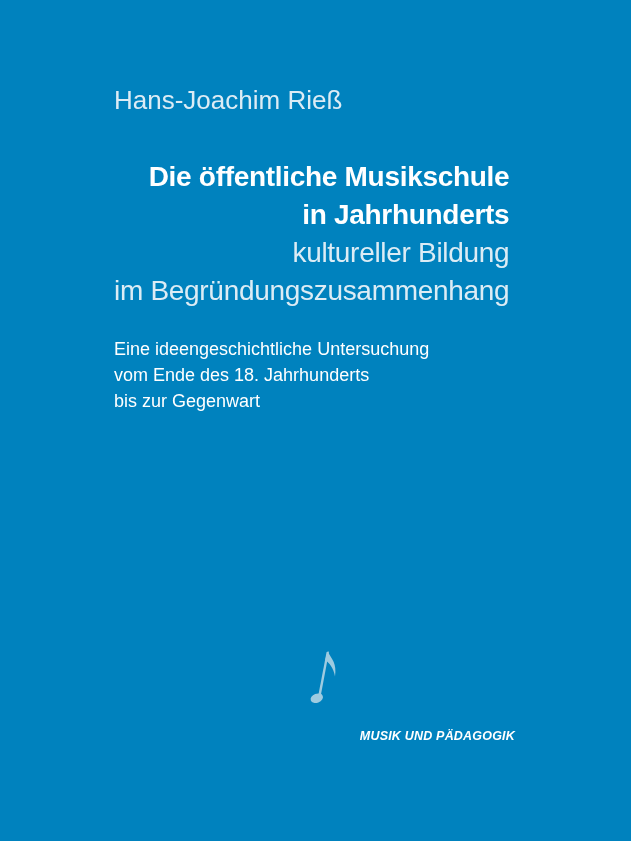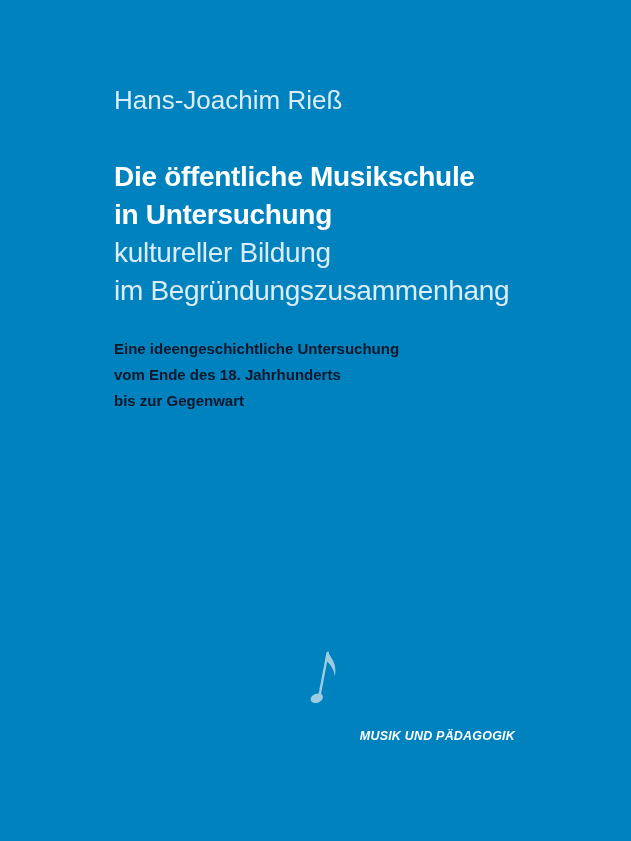--- a/index.html
+++ b/index.html
@@ -28,40 +28,41 @@
   .title-block {
     position: absolute;
     left: 114px;
     top: 158px;
     white-space: nowrap;
   }
   .title-line {
     font-size: 28px;
     line-height: 38px;
     letter-spacing: -0.3px;
+    text-align: right;
   }
   .title-line.bold {
     font-weight: 700;
     color: #ffffff;
   }
   .title-line.light {
     font-weight: 400;
     color: #dcecf5;
   }
   .subtitle-block {
     position: absolute;
     left: 114px;
     top: 336px;
     white-space: nowrap;
   }
   .subtitle-line {
-    font-size: 15px;
+    font-size: 18px;
     line-height: 26px;
-    font-weight: 700;
-    color: #0f172a;
+    font-weight: 400;
+    color: #ffffff;
   }
   .logo {
     position: absolute;
     left: 268px;
     top: 645px;
     width: 260px;
     height: 110px;
   }
   .note-icon {
     position: absolute;
@@ -100,21 +101,21 @@
 </style>
 </head>
 <body>
 
 <div class="cover">
 
   <div class="author">Hans-Joachim Rieß</div>
 
   <div class="title-block">
     <div class="title-line bold">Die öffentliche Musikschule</div>
-    <div class="title-line bold">in Untersuchung</div>
+    <div class="title-line bold">in Jahrhunderts</div>
     <div class="title-line light">kultureller Bildung</div>
     <div class="title-line light">im Begründungszusammenhang</div>
   </div>
 
   <div class="subtitle-block">
     <div class="subtitle-line">Eine ideengeschichtliche Untersuchung</div>
     <div class="subtitle-line">vom Ende des 18. Jahrhunderts</div>
     <div class="subtitle-line">bis zur Gegenwart</div>
   </div>
 

